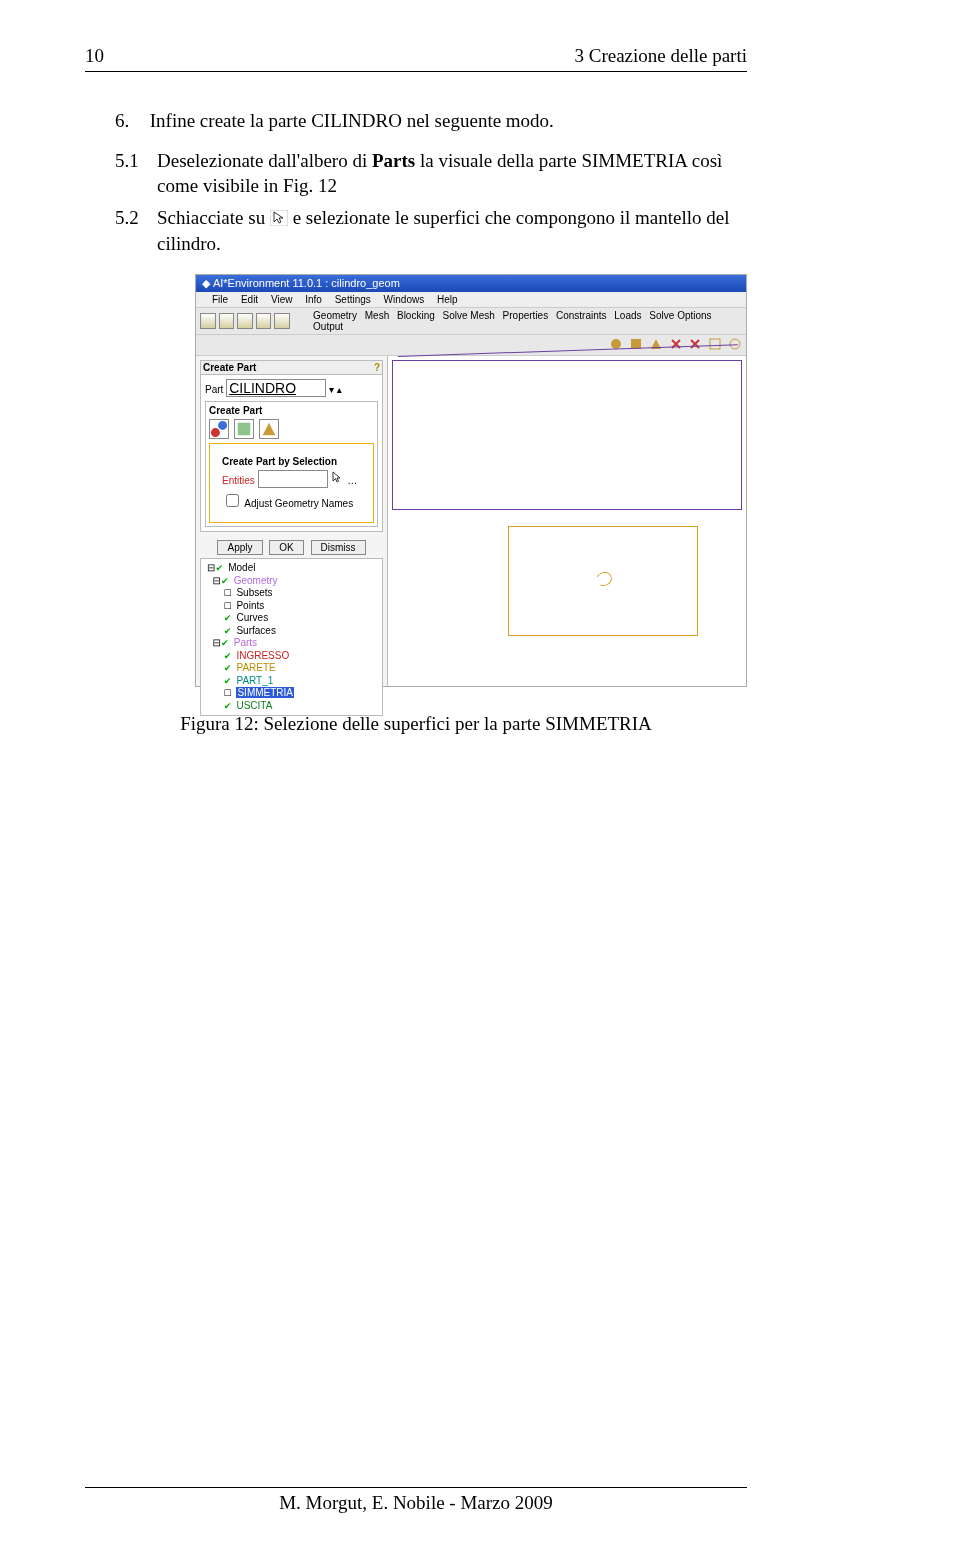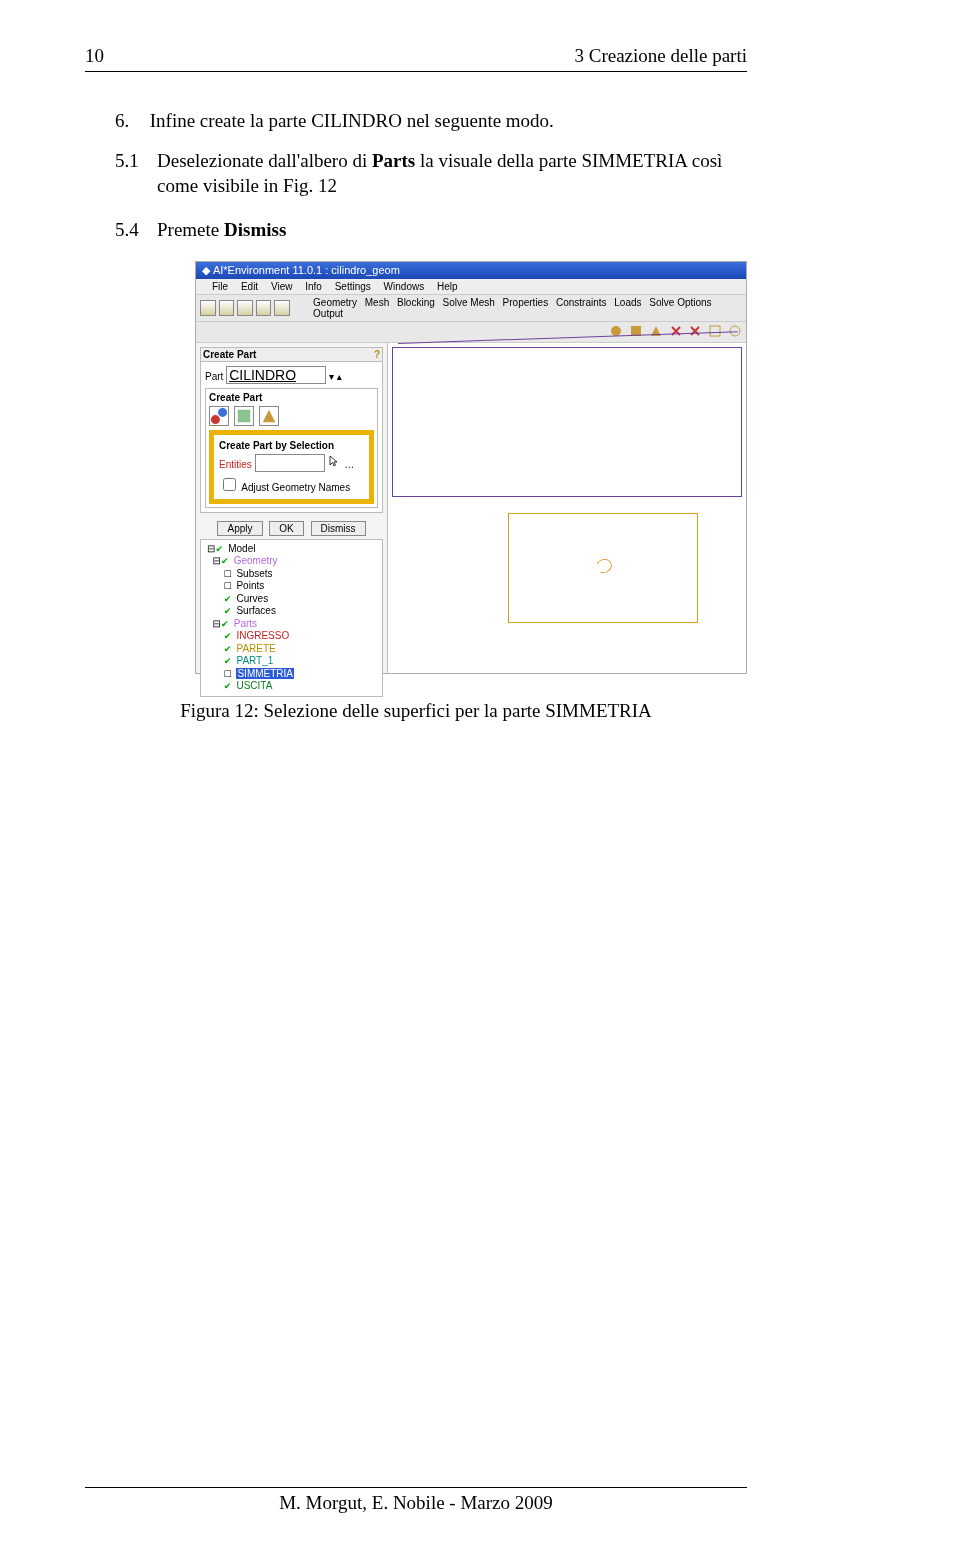--- a/index.html
+++ b/index.html
@@ -245,30 +245,35 @@
     <span>Infine create la parte CILINDRO nel seguente modo.</span>
   </div>
 
   <ul class="num-list">
     <li>
       <span class="num">5.1</span>
       <span class="txt">
         <span>Deselezionate dall'albero di </span><span class="bold">Parts</span><span> la visuale della parte SIMMETRIA così come visibile in Fig. 12</span>
       </span>
     </li>
-  </ul>
-
-  <ul class="num-list" style="margin-top:14px">
     <li>
-      <span class="num">5.4</span>
+      <span class="num">5.2</span>
       <span class="txt">
-        <span>Premete </span><span class="bold">Dismiss</span>
+        <span>Schiacciate su </span>
+        <span class="icon-inline">
+          <svg viewBox="0 0 18 16">
+              <rect x="0" y="0" width="18" height="16" fill="#fff" stroke="#888" stroke-width="0.5"></rect>
+              <path d="M4 2 L4 12 L7 9 L9 13 L11 12 L9 8 L13 8 Z" fill="#fff" stroke="#000" stroke-width="0.8"></path>
+            </svg>
+        </span>
+        <span> e selezionate le superfici che compongono il mantello del cilindro.</span>
       </span>
     </li>
   </ul>
+
 
   <div class="shot-wrap">
     <div class="shot">
       <div class="titlebar">
         <span>◆</span>
         <span>AI*Environment 11.0.1 : cilindro_geom</span>
       </div>
       <div class="menubar">
         <span>File</span>
         <span>Edit</span>
@@ -339,21 +344,21 @@
                         <circle cx="6" cy="14" r="5" fill="#c33"></circle>
                         <circle cx="14" cy="6" r="5" fill="#3a6fdc"></circle>
                       </svg></span>
                   <span class="bico"><svg viewBox="0 0 20 20">
                         <rect x="3" y="3" width="14" height="14" fill="#8ec58e"></rect>
                       </svg></span>
                   <span class="bico"><svg viewBox="0 0 20 20">
                         <path d="M3 17 L10 3 L17 17 Z" fill="#c99a3a"></path>
                       </svg></span>
                 </div>
-                <div style="border:5px solid #eab308;padding:5px">
+                <div style="border:1px solid #eab308;padding:12px">
                   <div style="font-weight:bold">Create Part by Selection</div>
                   <div style="margin-top:3px">
                     <span class="red-sub">Entities</span>
                     <input type="text" style="width: 70px;">
                     <span>
                       <svg width="14" height="14" viewBox="0 0 14 14">
                           <path d="M3 2 L3 11 L5.5 8.5 L7 12 L8.5 11.2 L7 8 L10 8 Z" fill="#fff" stroke="#000" stroke-width="0.8"></path>
                         </svg>
                     </span>
                     <span>…</span>

